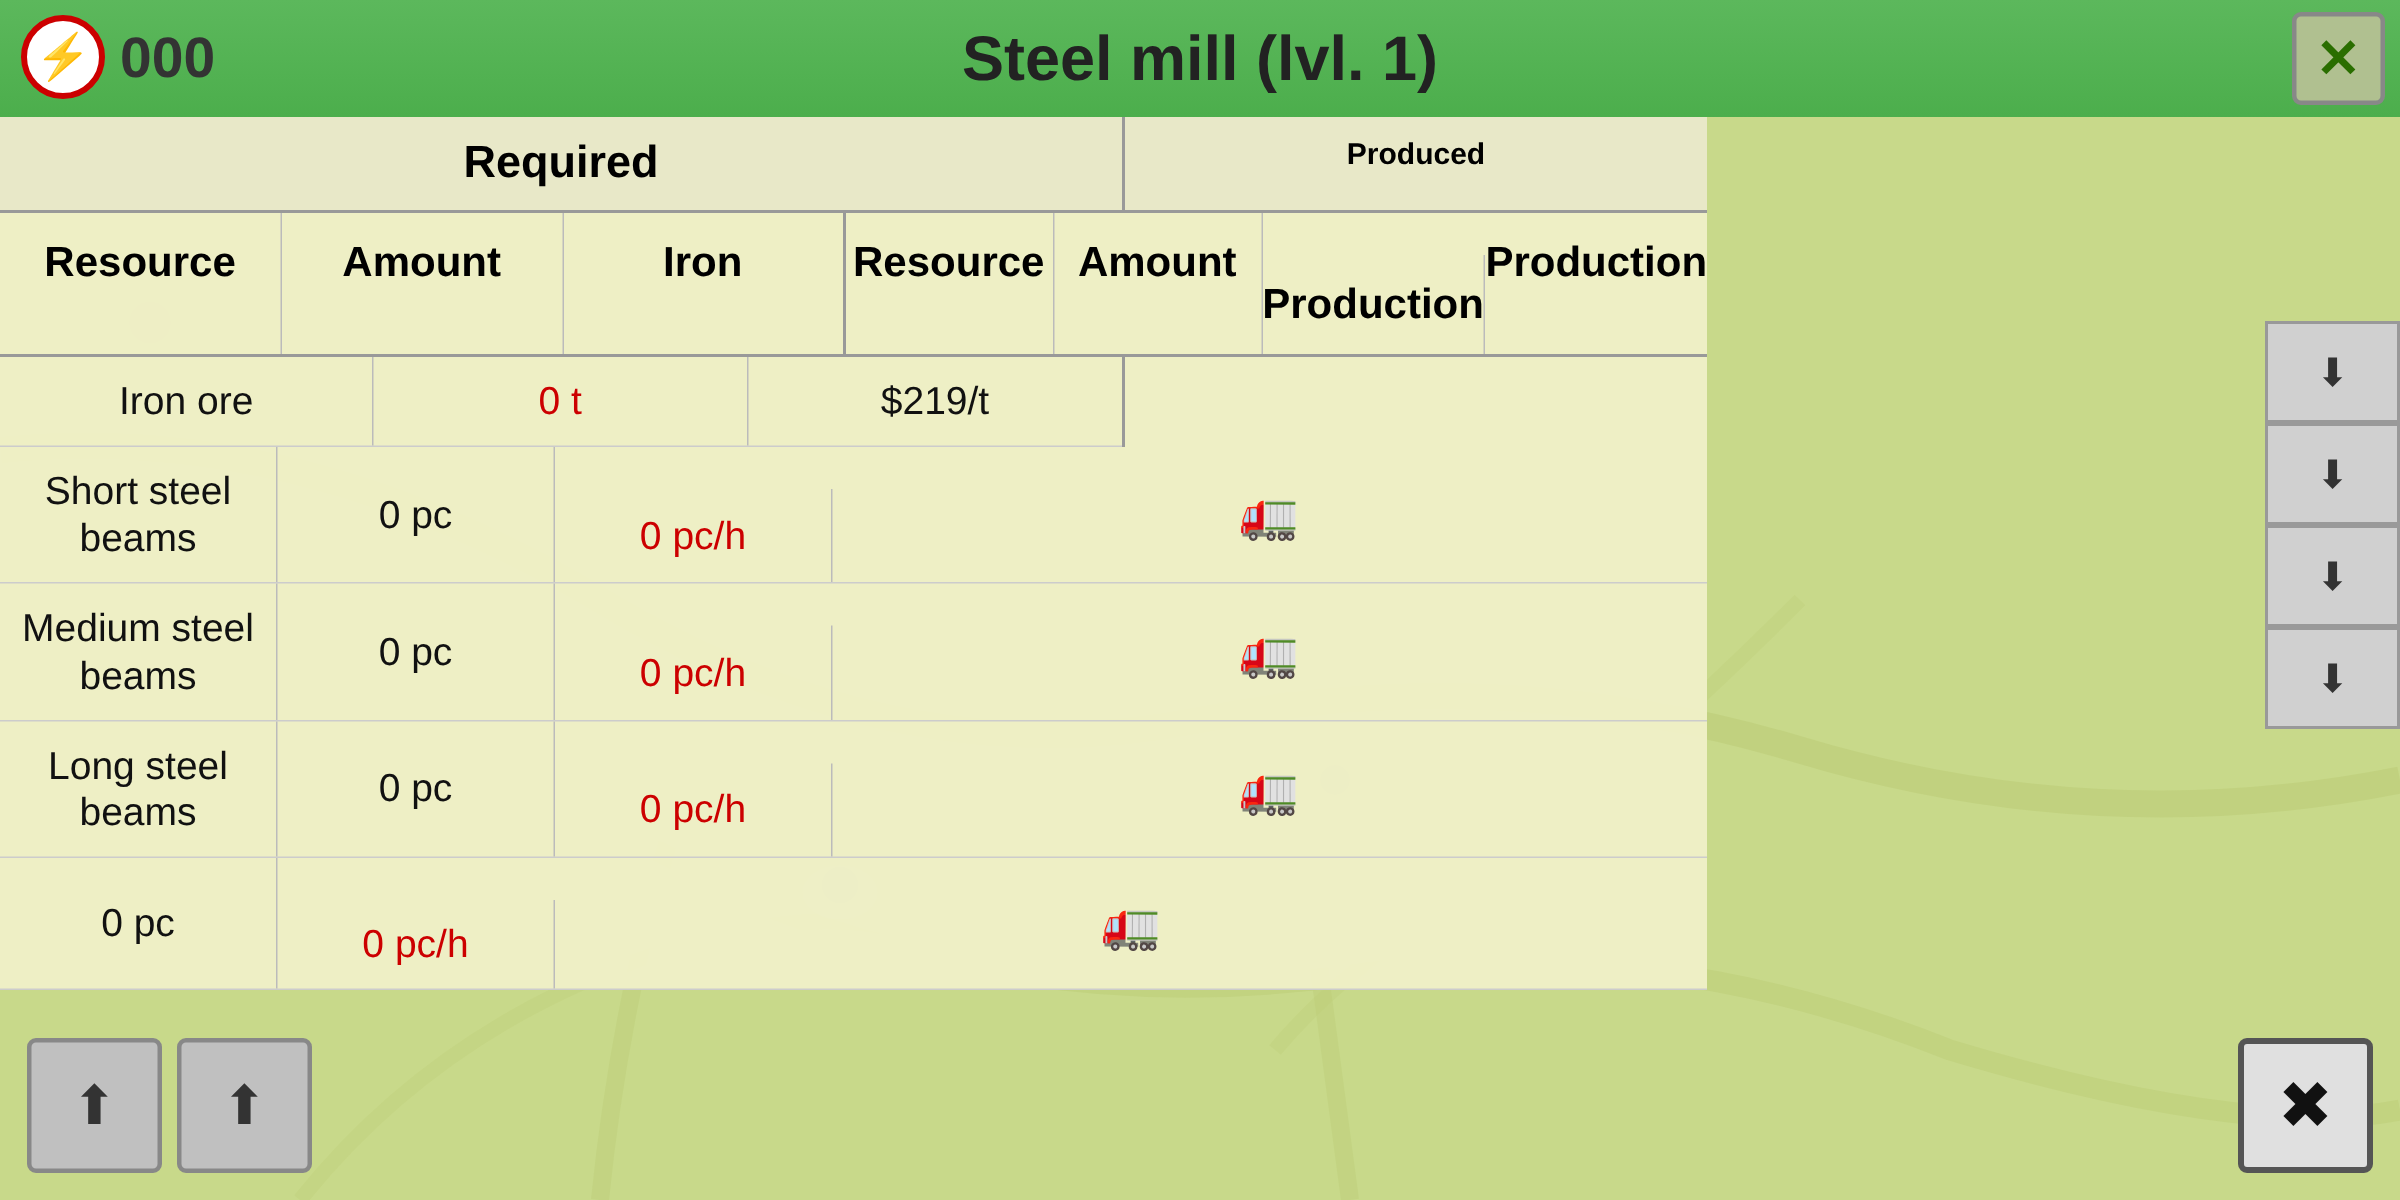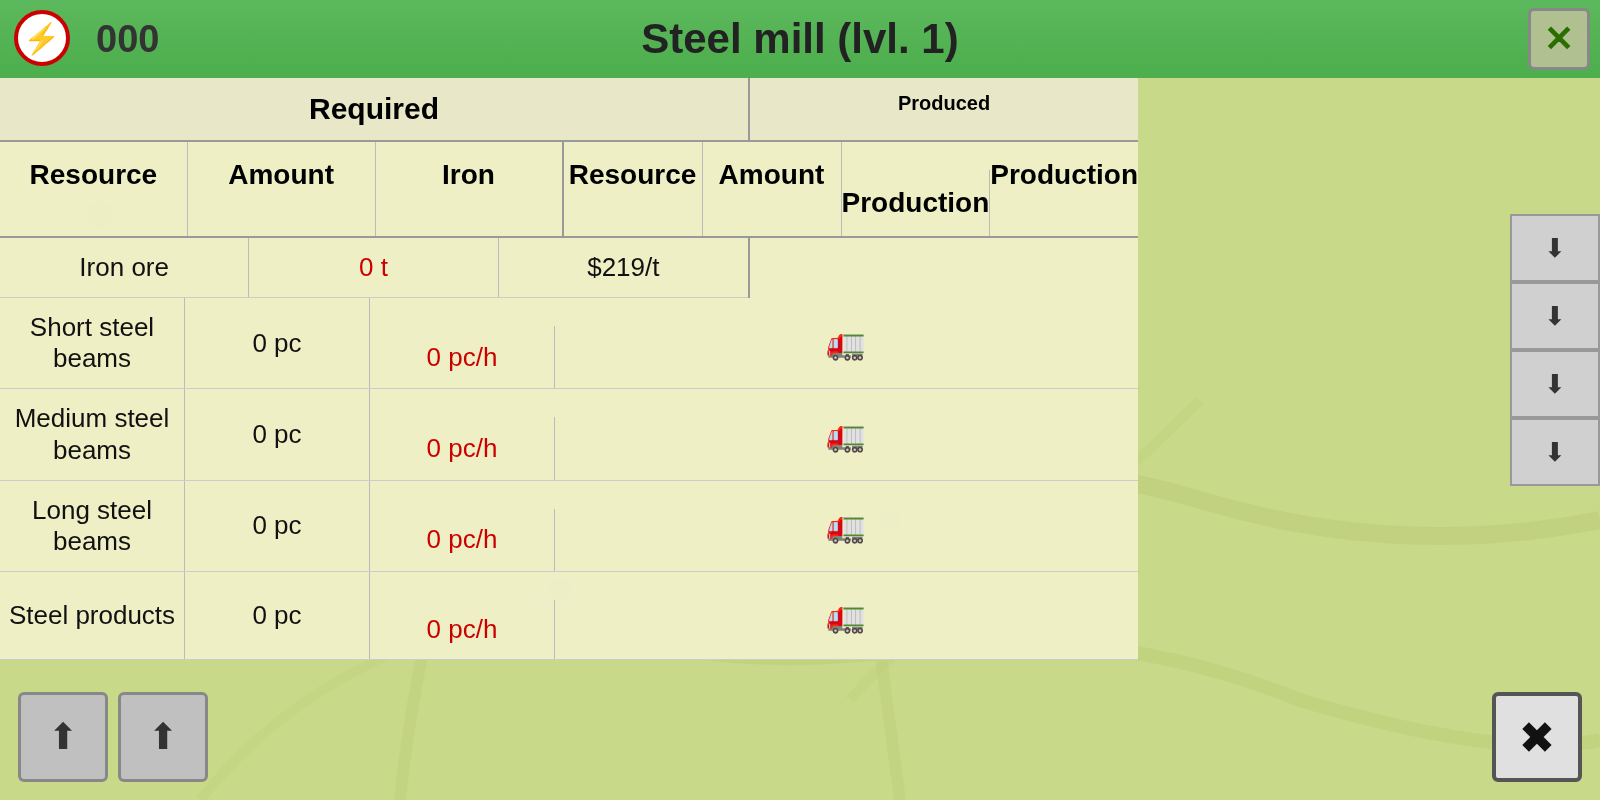--- a/index.html
+++ b/index.html
@@ -66,21 +66,21 @@
     }
 
     .power-icon {
       font-size: 30px;
       color: #cc0000;
       font-weight: bold;
     }
 
     .counter-display {
       position: absolute;
-      left: 96px;
+      left: 80px;
       top: 18px;
       font-size: 38px;
       font-weight: bold;
       color: #333;
       z-index: 11;
     }
 
     .close-btn-top {
       position: absolute;
       right: 10px;
@@ -376,23 +376,20 @@
           </div>
         <div class="data-cell col-prod-production text-red">
             <span>0 pc/h</span>
           </div>
         <div class="data-cell col-prod-equipment">
           <span class="truck-icon">🚛</span>
         </div>
       </div>
 
       <div class="data-row">
-        <div class="data-cell col-prod-resource text-dark">
-            <span>Steel products</span>
-          </div>
         <div class="data-cell col-prod-amount text-dark">
             <span>0 pc</span>
           </div>
         <div class="data-cell col-prod-production text-red">
             <span>0 pc/h</span>
           </div>
         <div class="data-cell col-prod-equipment">
           <span class="truck-icon">🚛</span>
         </div>
       </div>

